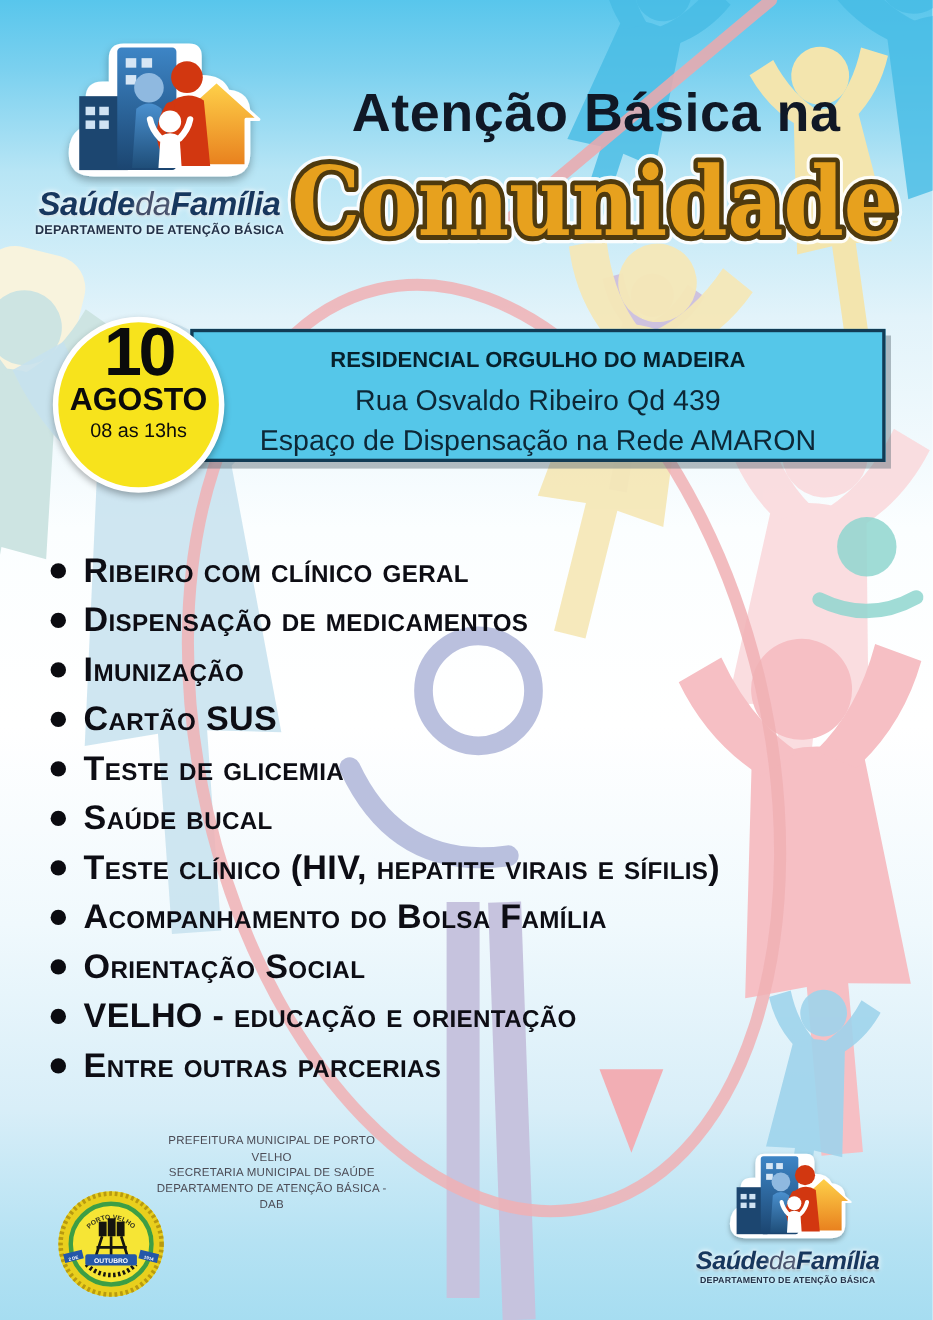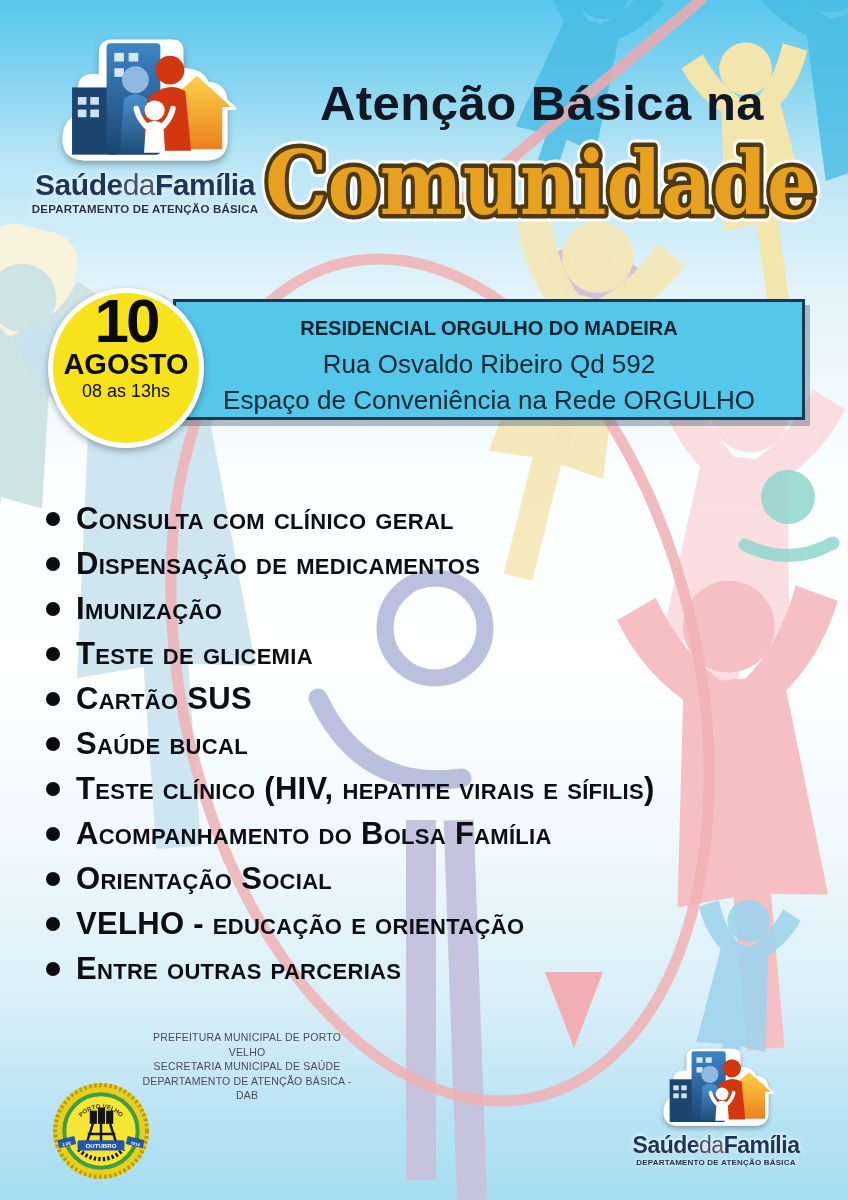--- a/index.html
+++ b/index.html
@@ -9,21 +9,21 @@
     background:linear-gradient(180deg,
       #58c6ec 0%, #79d0ef 5%, #b7e5f5 13%, #e2f3fa 24%,
       #fbfeff 40%, #ffffff 55%, #f0f9fd 70%,
       #d8eef8 84%, #b5e2f3 94%, #a6ddf1 100%);
   }
   .bg{position:absolute;left:0;top:0;pointer-events:none;}
   
   .logo-top{position:absolute;left:26px;top:26px;width:238px;text-align:center;z-index:6;}
   .logo-icon-lg{width:192px;height:144px;}
   .wordmark{color:var(--logo-navy,#17375e);font-weight:bold;letter-spacing:-0.5px;
-    text-shadow:0 0 6px #fff,0 0 3px #fff,0 1px 2px rgba(0,0,0,.25);}
+    text-shadow:0 0 6px #fff,0 0 3px #fff,0 1px 2px rgba(0,0,0,.25);font-style:italic;}
   .wordmark-lg{font-size:30px;line-height:30px;margin-top:-4px;}
   .w-l{font-weight:normal;color:#45506b;}
   .logo-sub{font-weight:bold;color:#233249;letter-spacing:.2px;
     text-shadow:0 0 4px #fff;}
   .logo-sub-lg{font-size:11.5px;margin-top:3px;}
   
   .title-block{position:absolute;left:252px;top:76px;width:580px;text-align:center;z-index:5;}
   .title-line1{font-size:49px;font-weight:bold;color:var(--ink,#101826);letter-spacing:.5px;line-height:54px;}
   .title-word{width:578px;height:104px;display:block;margin-top:0px;overflow:visible;}
   .title-word text{font-family:"DejaVu Serif",serif;font-weight:bold;font-size:87px;}
@@ -153,44 +153,44 @@
   </div>
 
   <div class="date-badge">
     <div class="d-day">10</div>
     <div class="d-month">AGOSTO</div>
     <div class="d-time">08 as 13hs</div>
   </div>
 
   <div class="location-banner">
     <div class="loc-title">RESIDENCIAL ORGULHO DO MADEIRA</div>
-    <div class="loc-line">Rua Osvaldo Ribeiro  Qd 592</div>
-    <div class="loc-line">Espaço de Conveniência na Rede ORGULHO</div>
+    <div class="loc-line">Rua Osvaldo Ribeiro  Qd 439</div>
+    <div class="loc-line">Espaço de Dispensação na Rede AMARON</div>
   </div>
 
   <ul class="services">
     <li>
         <span class="dot"></span>
-        <span class="service-label">Consulta com clínico geral</span>
+        <span class="service-label">Ribeiro com clínico geral</span>
       </li>
     <li>
         <span class="dot"></span>
         <span class="service-label">Dispensação de medicamentos</span>
       </li>
     <li>
         <span class="dot"></span>
         <span class="service-label">Imunização</span>
       </li>
     <li>
         <span class="dot"></span>
+        <span class="service-label">Cartão SUS</span>
+      </li>
+    <li>
+        <span class="dot"></span>
         <span class="service-label">Teste de glicemia</span>
-      </li>
-    <li>
-        <span class="dot"></span>
-        <span class="service-label">Cartão SUS</span>
       </li>
     <li>
         <span class="dot"></span>
         <span class="service-label">Saúde bucal</span>
       </li>
     <li>
         <span class="dot"></span>
         <span class="service-label">Teste clínico (HIV, hepatite virais e sífilis)</span>
       </li>
     <li>

